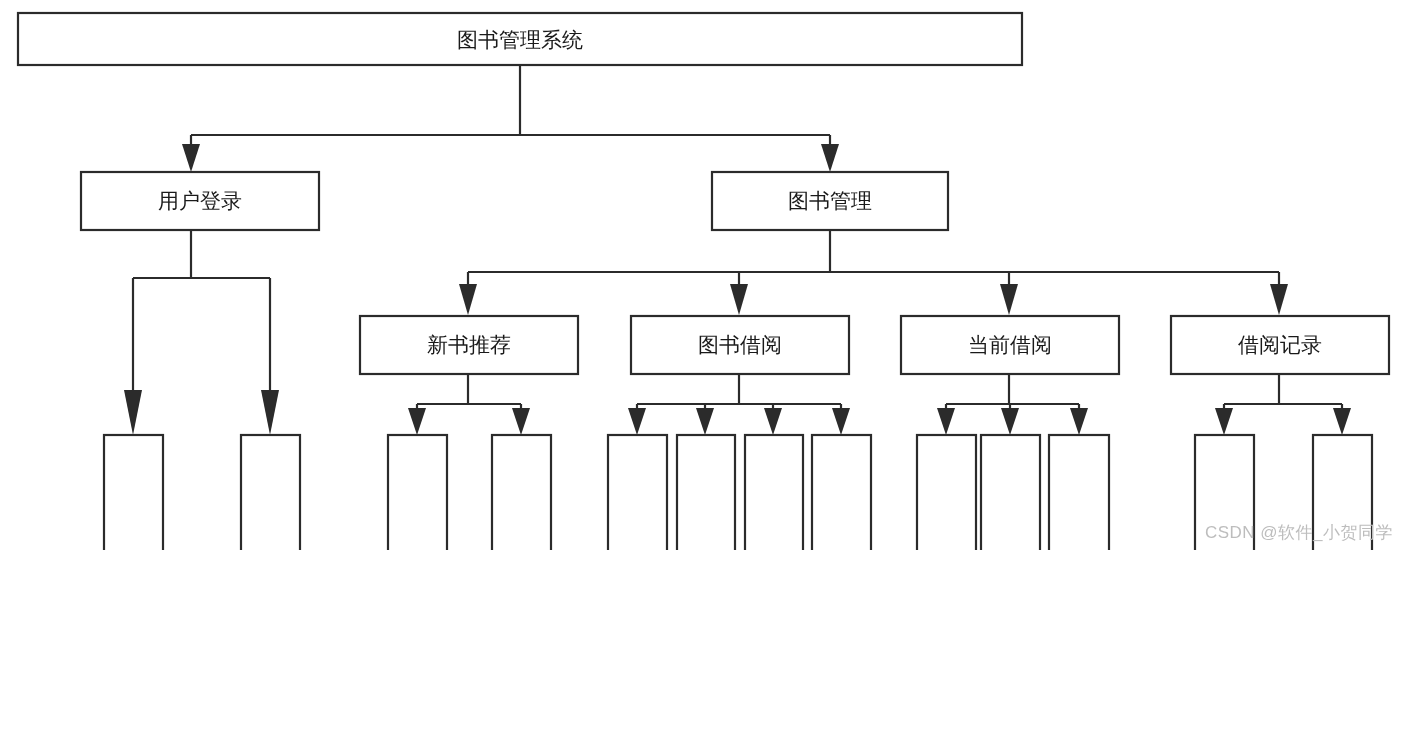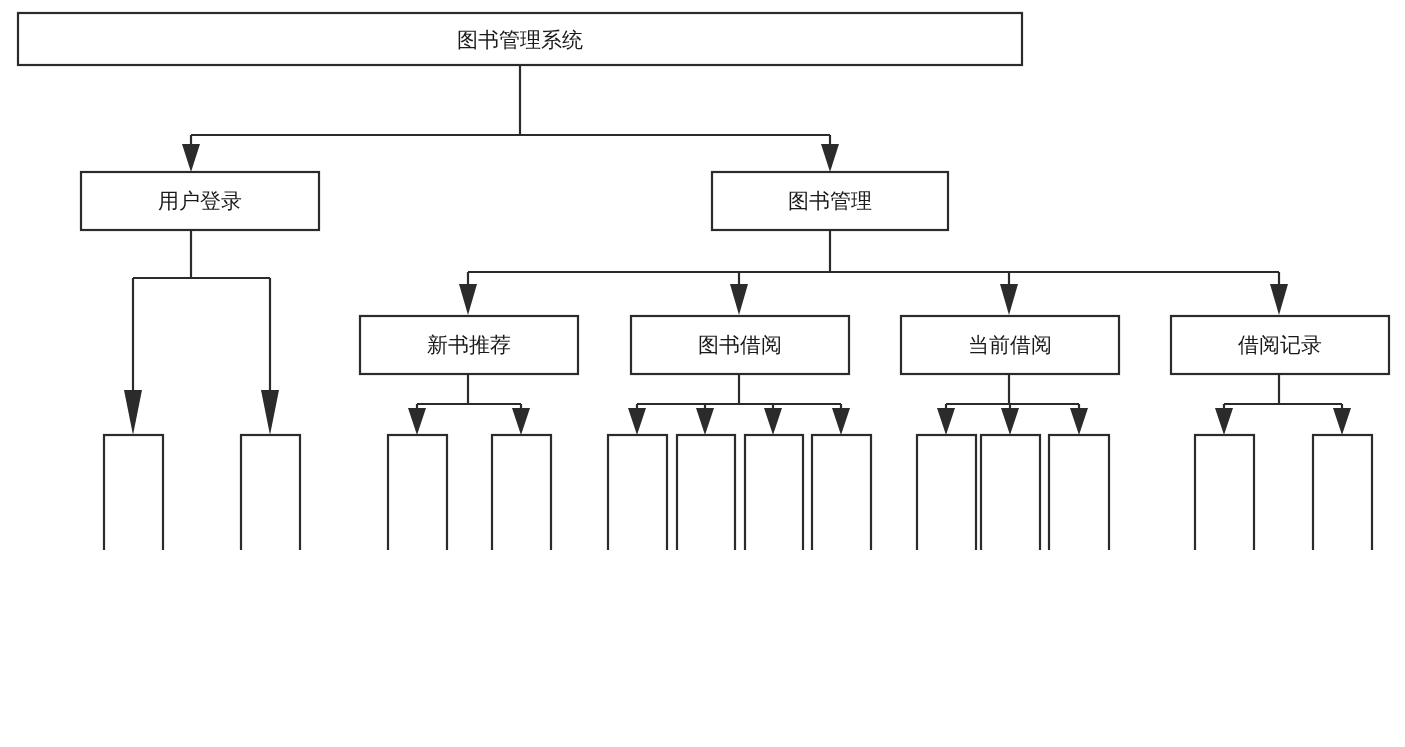--- a/index.html
+++ b/index.html
@@ -232,14 +232,15 @@
     <span class="vlabel-text">确认归还（管理员）</span>
   </div>
 
   <div class="vlabel-wrap" style="left:1195px; top:435px; width:59px; height:298px;">
     <span class="vlabel-text">新增借阅记录</span>
   </div>
   <div class="vlabel-wrap" style="left:1313px; top:435px; width:59px; height:298px;">
     <span class="vlabel-text">查询借阅记录</span>
   </div>
 
+  <div class="watermark">CSDN @软件_小贺同学</div>
 
 </div>
 
 </body></html>

